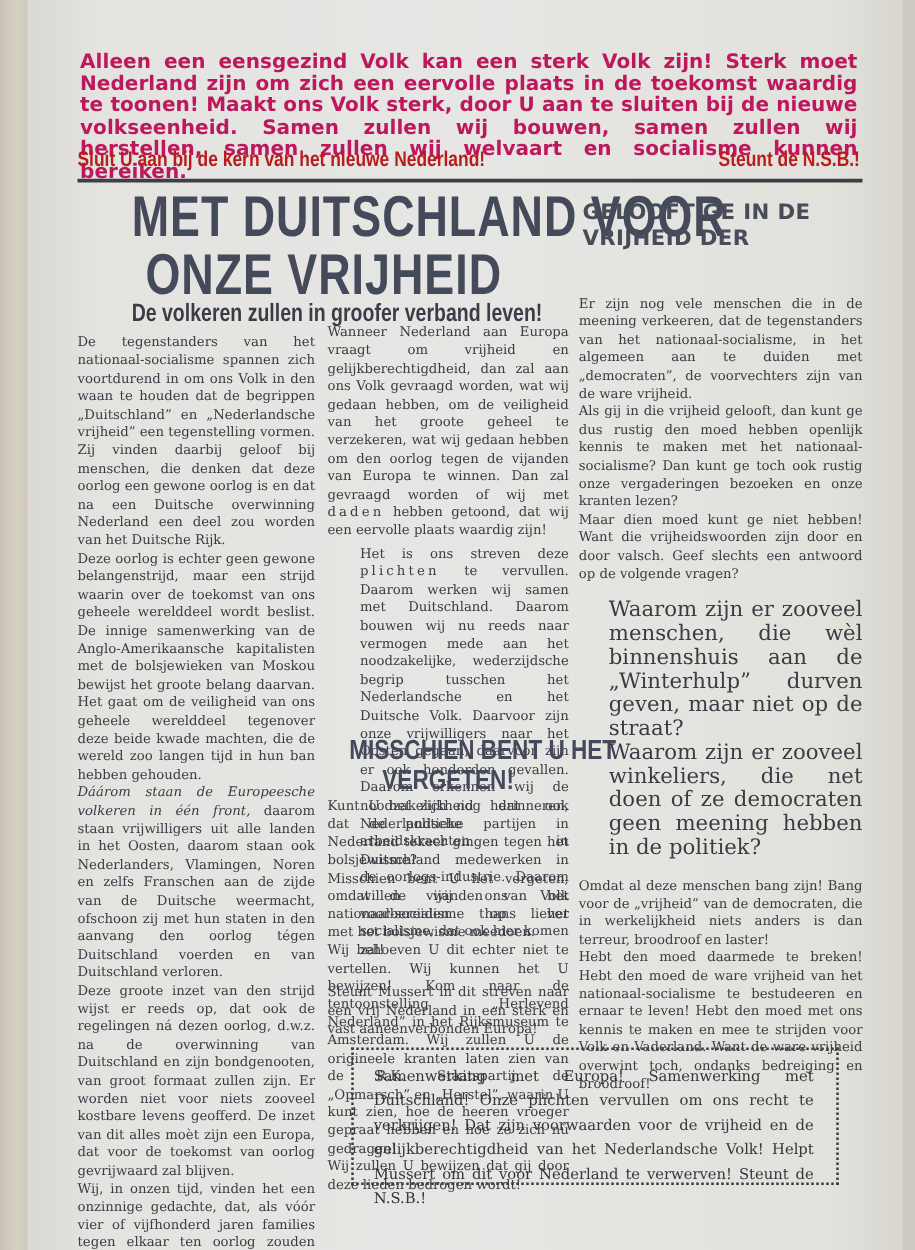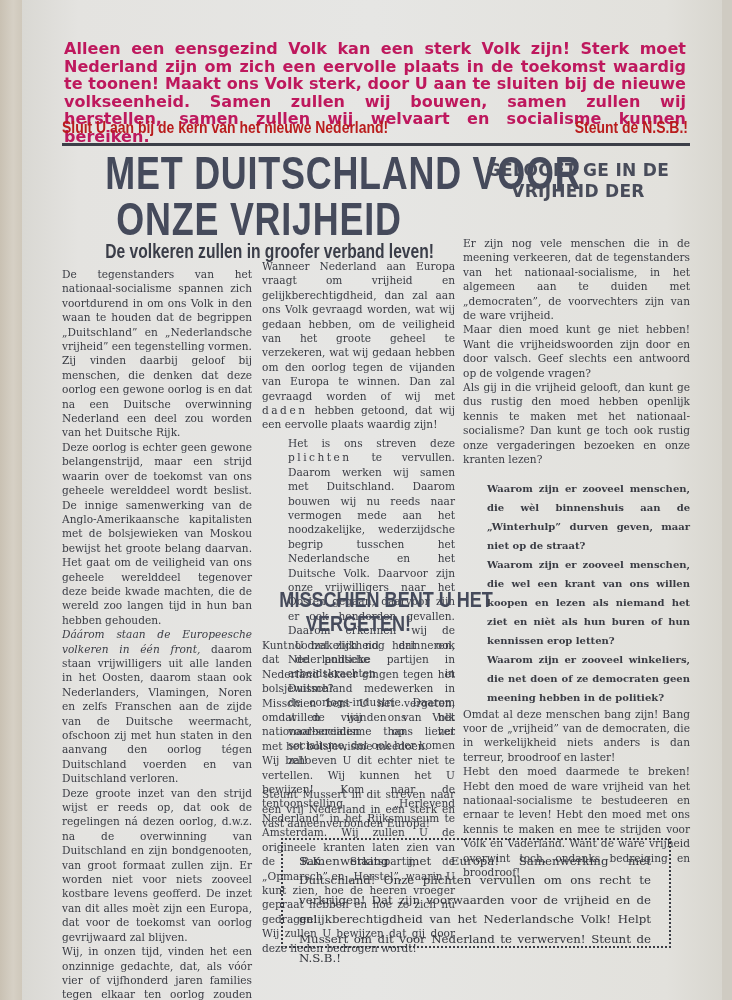--- a/index.html
+++ b/index.html
@@ -39,34 +39,34 @@
     transform: scaleX(0.78); transform-origin: center top; letter-spacing: 1px;
   }
   .headline .line { display: block; white-space: nowrap; }
   .subhead {
     position: absolute; left: 62px; top: 240px; width: 394px; text-align: center;
     font-family: "Liberation Sans", sans-serif; font-weight: bold;
     font-size: 20px; color: #3a3d48; white-space: nowrap;
     transform: scaleX(0.78); transform-origin: center top;
   }
   .sidehead {
-    position: absolute; left: 466px; top: 160px; width: 224px; text-align: center;
+    position: absolute; left: 466px; top: 160px; width: 224px; text-align: left;
     font-family: "DejaVu Sans", sans-serif; font-weight: bold;
     font-size: 17px; line-height: 21px; color: #484c5a; letter-spacing: 0.3px;
   }
   .col {
     position: absolute; font-size: 10.6px; line-height: 14.4px;
     text-align: justify; color: #3a3c44;
   }
   .col p { margin: 0; text-indent: 0; }
   .col1 { left: 62px; top: 267px; width: 190px; }
   .col2 { left: 262px; top: 259px; width: 193px; }
   .col3 { left: 463px; top: 236px; width: 227px; }
   .indent { padding-left: 26px; }
-  .q { padding-left: 24px; font-weight: bold; font-size: 10px; line-height: 19px; }
+  .q { padding-left: 24px; font-weight: normal; font-size: 17px; line-height: 19px; }
   .italic { font-style: italic; }
   .spaced { letter-spacing: 2.5px; }
   .midhead {
     position: absolute; left: 262px; top: 588px; width: 193px; text-align: center;
     font-family: "Liberation Sans", sans-serif; font-weight: bold;
     color: #454a5b; font-size: 22px; line-height: 24px;
   }
   .midhead span { display: block; transform: scaleX(0.82); white-space: nowrap; }
   .col2b { left: 262px; top: 638px; width: 193px; }
   .callout {
@@ -131,24 +131,23 @@
 
 <div class="col col2b">
   <p>Kunt U het zich nog herinneren, dat de politieke partijen in Nederland tekeer gingen tegen het bolsjewisme?</p>
   <p>Misschien bent U het vergeten, omdat de vijanden van het nationaal-socialisme thans liever met het bolsjewisme meedoen.</p>
   <p>Wij behoeven U dit echter niet te vertellen. Wij kunnen het U bewijzen! Kom naar de tentoonstelling „Herlevend Nederland” in het Rijksmuseum te Amsterdam. Wij zullen U de origineele kranten laten zien van de R.K. Staatspartij, de „Opmarsch” en „Herstel”, waarin U kunt zien, hoe de heeren vroeger gepraat hebben en hoe ze zich nù gedragen!</p>
   <p>Wij zullen U bewijzen dat gij door deze lieden bedrogen wordt!</p>
 </div>
 
 <div class="col col3">
   <p>Er zijn nog vele menschen die in de meening verkeeren, dat de tegenstanders van het nationaal-socialisme, in het algemeen aan te duiden met „democraten”, de voorvechters zijn van de ware vrijheid.</p>
+  <p>Als gij in die vrijheid gelooft, dan kunt ge dus rustig den moed hebben openlijk kennis te maken met het nationaal-socialisme? Dan kunt ge toch ook rustig onze vergaderingen bezoeken en onze kranten lezen?</p>
   <p>Maar dien moed kunt ge niet hebben! Want die vrijheidswoorden zijn door en door valsch. Geef slechts een antwoord op de volgende vragen?</p>
-  <p>Als gij in die vrijheid gelooft, dan kunt ge dus rustig den moed hebben openlijk kennis te maken met het nationaal-socialisme? Dan kunt ge toch ook rustig onze vergaderingen bezoeken en onze kranten lezen?</p>
   <div style="margin-top:12px;">
     <p class="q">Waarom zijn er zooveel menschen, die wèl binnenshuis aan de „Winterhulp” durven geven, maar niet op de straat?</p>
-    <p class="q">Waarom zijn er zooveel menschen, die wel een krant van ons willen koopen en lezen als niemand het ziet en nièt als hun buren of hun kennissen erop letten?</p>
     <p class="q">Waarom zijn er zooveel winkeliers, die net doen of ze democraten geen meening hebben in de politiek?</p>
   </div>
-  <p style="margin-top:0;">Omdat al deze menschen bang zijn! Bang voor de „vrijheid” van de democraten, die in werkelijkheid niets anders is dan terreur, broodroof en laster!</p>
+  <p style="margin-top:14px;">Omdat al deze menschen bang zijn! Bang voor de „vrijheid” van de democraten, die in werkelijkheid niets anders is dan terreur, broodroof en laster!</p>
   <p>Hebt den moed daarmede te breken! Hebt den moed de ware vrijheid van het nationaal-socialisme te bestudeeren en ernaar te leven! Hebt den moed met ons kennis te maken en mee te strijden voor Volk en Vaderland. Want de ware vrijheid overwint toch, ondanks bedreiging en broodroof!</p>
 </div>
 
 <div class="callout">Samenwerking met Europa! Samenwerking met Duitschland! Onze plichten vervullen om ons recht te verkrijgen! Dat zijn voorwaarden voor de vrijheid en de gelijkberechtigdheid van het Nederlandsche Volk! Helpt Mussert om dit voor Nederland te verwerven! Steunt de N.S.B.!</div>
 
 </body></html>

